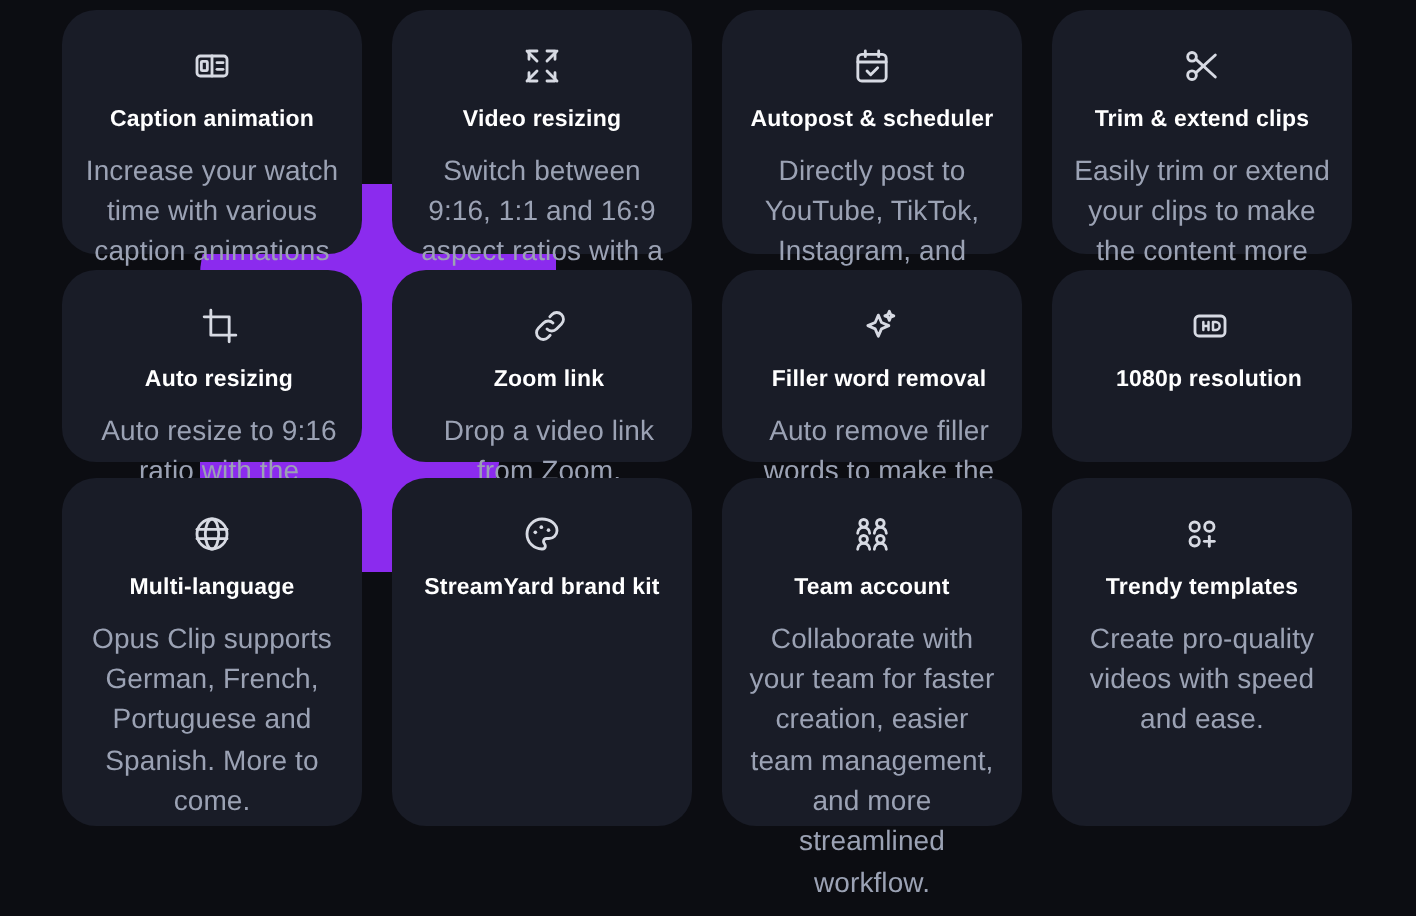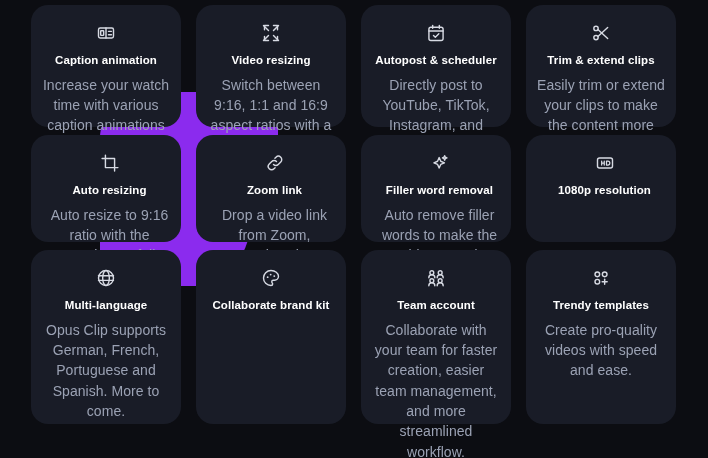--- a/index.html
+++ b/index.html
@@ -78,21 +78,21 @@
     border-radius: 17px;
     box-sizing: border-box;
     padding: 18px 11px 16px;
     text-align: center;
     display: flex;
     flex-direction: column;
     align-items: center;
     z-index: 2;
   }
   .card.r1 { height: 122px; }
-  .card.r2 { height: 107px; padding-left: 18px; }
+  .card.r2 { height: 96px; padding-left: 18px; }
   .card.r3 { height: 174px; }
 
   .card-icon {
     width: 20px;
     height: 20px;
     margin-bottom: 11px;
     color: #d7dae3;
     display: flex;
     align-items: center;
     justify-content: center;
@@ -255,21 +255,21 @@
 
     <div class="card r3">
       <span class="card-icon">
         <svg viewBox="0 0 24 24">
             <path d="M12 3a9 9 0 1 0 0 18c1.4 0 2-.9 2-1.8 0-.6-.3-1-.6-1.4-.3-.4-.5-.8-.5-1.3 0-1 .8-1.8 1.8-1.8h1.5A4.8 4.8 0 0 0 21 10C21 6.1 17 3 12 3z"></path>
             <circle cx="8" cy="11" r="1.1" fill="#d7dae3" stroke="none"></circle>
             <circle cx="11.6" cy="7.9" r="1.1" fill="#d7dae3" stroke="none"></circle>
             <circle cx="15.9" cy="9.7" r="1.1" fill="#d7dae3" stroke="none"></circle>
           </svg>
       </span>
-      <div class="card-title">Collaborate brand kit</div>
+      <div class="card-title">StreamYard brand kit</div>
     </div>
 
     <div class="card r3">
       <span class="card-icon">
         <svg viewBox="0 0 24 24">
             <circle cx="7" cy="5.6" r="2.3"></circle>
             <circle cx="17" cy="5.6" r="2.3"></circle>
             <path d="M3.4 11.6a3.6 3.6 0 0 1 7.2 0"></path>
             <path d="M13.4 11.6a3.6 3.6 0 0 1 7.2 0"></path>
             <circle cx="7" cy="15.2" r="2.3"></circle>

